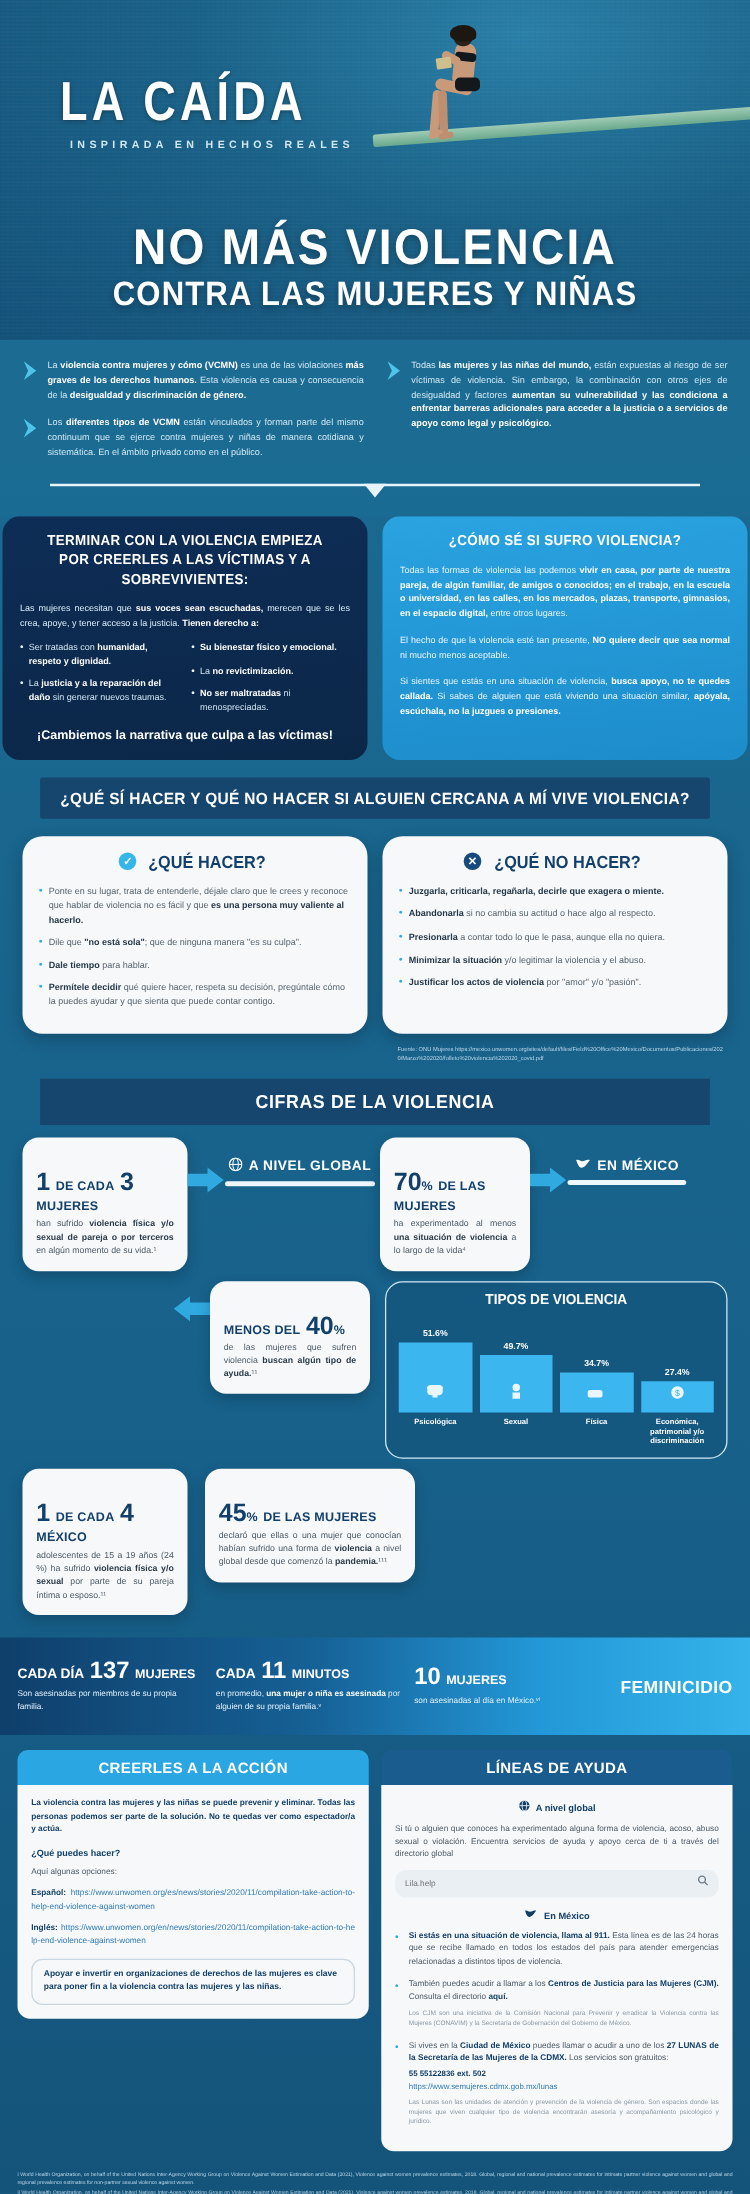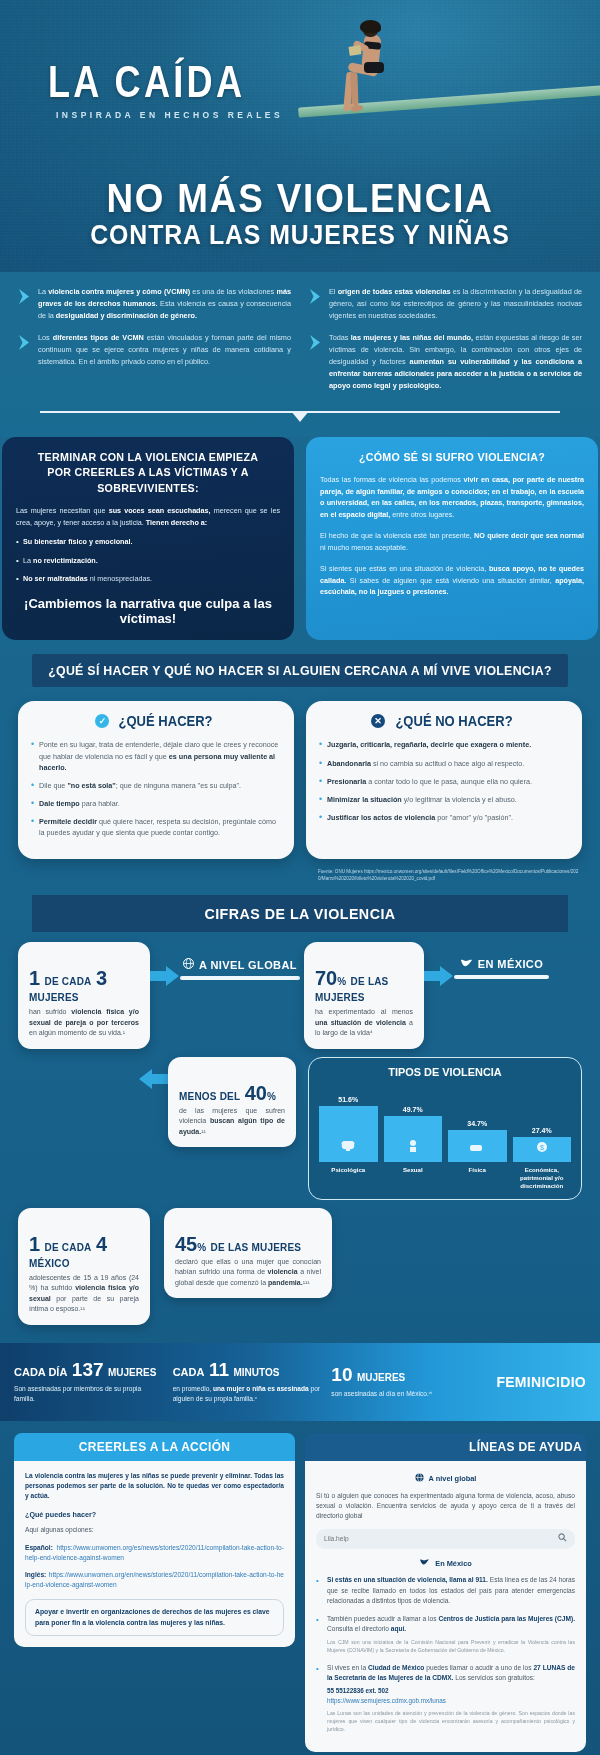--- a/index.html
+++ b/index.html
@@ -112,21 +112,21 @@
   .bullets2 ul { list-style:none; flex:1; }
   .bullets2 li {
     font-size:7.2px; line-height:1.45; margin-bottom:8px;
     padding-left:7px; position:relative; color:#cfe3f2;
   }
   .bullets2 li::before{
     content:"•"; position:absolute; left:0; top:-1px; color:#eaf4fb; font-size:8px;
   }
   .bullets2 li b { color:#fff; }
   .panel-closing {
-    margin-top:4px; text-align:center; font-size:13px; font-weight:bold; color:#fff;
+    margin-top:4px; text-align:center; font-size:10px; font-weight:bold; color:#fff;
   }
   .panel-p { margin-top:10px; }
 
   
   .band {
     margin:0 18px; background:#16456e; border-radius:2px;
     text-align:center; padding:9px 6px;
     font-family:"Liberation Sans Narrow","Liberation Sans",sans-serif;
     font-weight:bold; font-size:13px; letter-spacing:.3px; transform:scaleX(.95);
   }
@@ -232,21 +232,21 @@
   }
 
   
   .bottom { display:flex; gap:10px; padding:12px 14px 8px; }
   .bcol { flex:1; }
   .bhead {
     background:#2aa6e2; border-radius:8px 8px 0 0; text-align:center; padding:7px 4px;
     font-family:"Liberation Sans Narrow","Liberation Sans",sans-serif;
     font-weight:bold; font-size:12px; letter-spacing:.3px;
   }
-  .bhead.dark { background:#1b5c8e;text-align:right; }
+  .bhead.dark { background:#1b5c8e; }
   .bbody {
     background:#f7f8fa; color:#4a5a66; border-radius:0 0 10px 10px; padding:10px 11px 11px;
     font-size:6.6px; line-height:1.55;
   }
   .bbody b { color:#123f68; }
   .bbody p { margin-bottom:7px; text-align:justify; }
   .bsub { font-weight:bold; color:#123f68; font-size:7.2px; margin:8px 0 5px; }
   .link { color:#2f7bb8; word-break:break-all; }
   .cta {
     margin-top:9px; border:1.4px solid #cbd7e0; border-radius:9px;
@@ -327,48 +327,42 @@
         </div>
       </div>
       <div class="intro-col">
         <div class="para-row">
           <div class="chev">
             <svg width="13" height="17" viewBox="0 0 13 17">
                   <path d="M1 1 L11 8.5 L1 16 L4.5 8.5 Z" fill="#4fc3e8"></path>
                 </svg>
           </div>
           <div class="para">
-            El <b>origen de todas estas violencias</b> es la discriminación y la desigualdad de género, así como los estereotipos de género y las masculinidades nocivas vigentes en nuestras sociedades.
-          </div>
-        </div>
-        <div class="para-row">
-          <div class="chev">
-            <svg width="13" height="17" viewBox="0 0 13 17">
-                  <path d="M1 1 L11 8.5 L1 16 L4.5 8.5 Z" fill="#4fc3e8"></path>
-                </svg>
-          </div>
-          <div class="para">
             Todas <b>las mujeres y las niñas del mundo,</b> están expuestas al riesgo de ser víctimas de violencia. Sin embargo, la combinación con otros ejes de desigualdad y factores <b>aumentan su vulnerabilidad y las condiciona a enfrentar barreras adicionales para acceder a la justicia o a servicios de apoyo como legal y psicológico.</b>
           </div>
         </div>
       </div>
     </div>
     <div class="divider-wrap">
       <div class="divider-line"></div>
       <div class="divider-arrow"></div>
     </div>
   </div>
 
   <div class="panels">
     <div class="panel panel-dark">
       <div class="panel-title">TERMINAR CON LA VIOLENCIA EMPIEZA POR CREERLES A LAS VÍCTIMAS Y A SOBREVIVIENTES:</div>
       <div class="panel-body">
         Las mujeres necesitan que <b>sus voces sean escuchadas,</b> merecen que se les crea, apoye, y tener acceso a la justicia. <b>Tienen derecho a:</b>
       </div>
       <div class="bullets2">
+        <ul>
+          <li>Ser tratadas con <b>humanidad, respeto y dignidad.</b></li>
+          <li>La <b>justicia y a la reparación del daño</b> sin generar nuevos traumas.</li>
+        </ul>
         <ul>
           <li><b>Su bienestar físico y emocional.</b></li>
           <li>La <b>no revictimización.</b></li>
           <li><b>No ser maltratadas</b> ni menospreciadas.</li>
         </ul>
       </div>
       <div class="panel-closing">¡Cambiemos la narrativa que culpa a las víctimas!</div>
     </div>
 
     <div class="panel panel-light">

